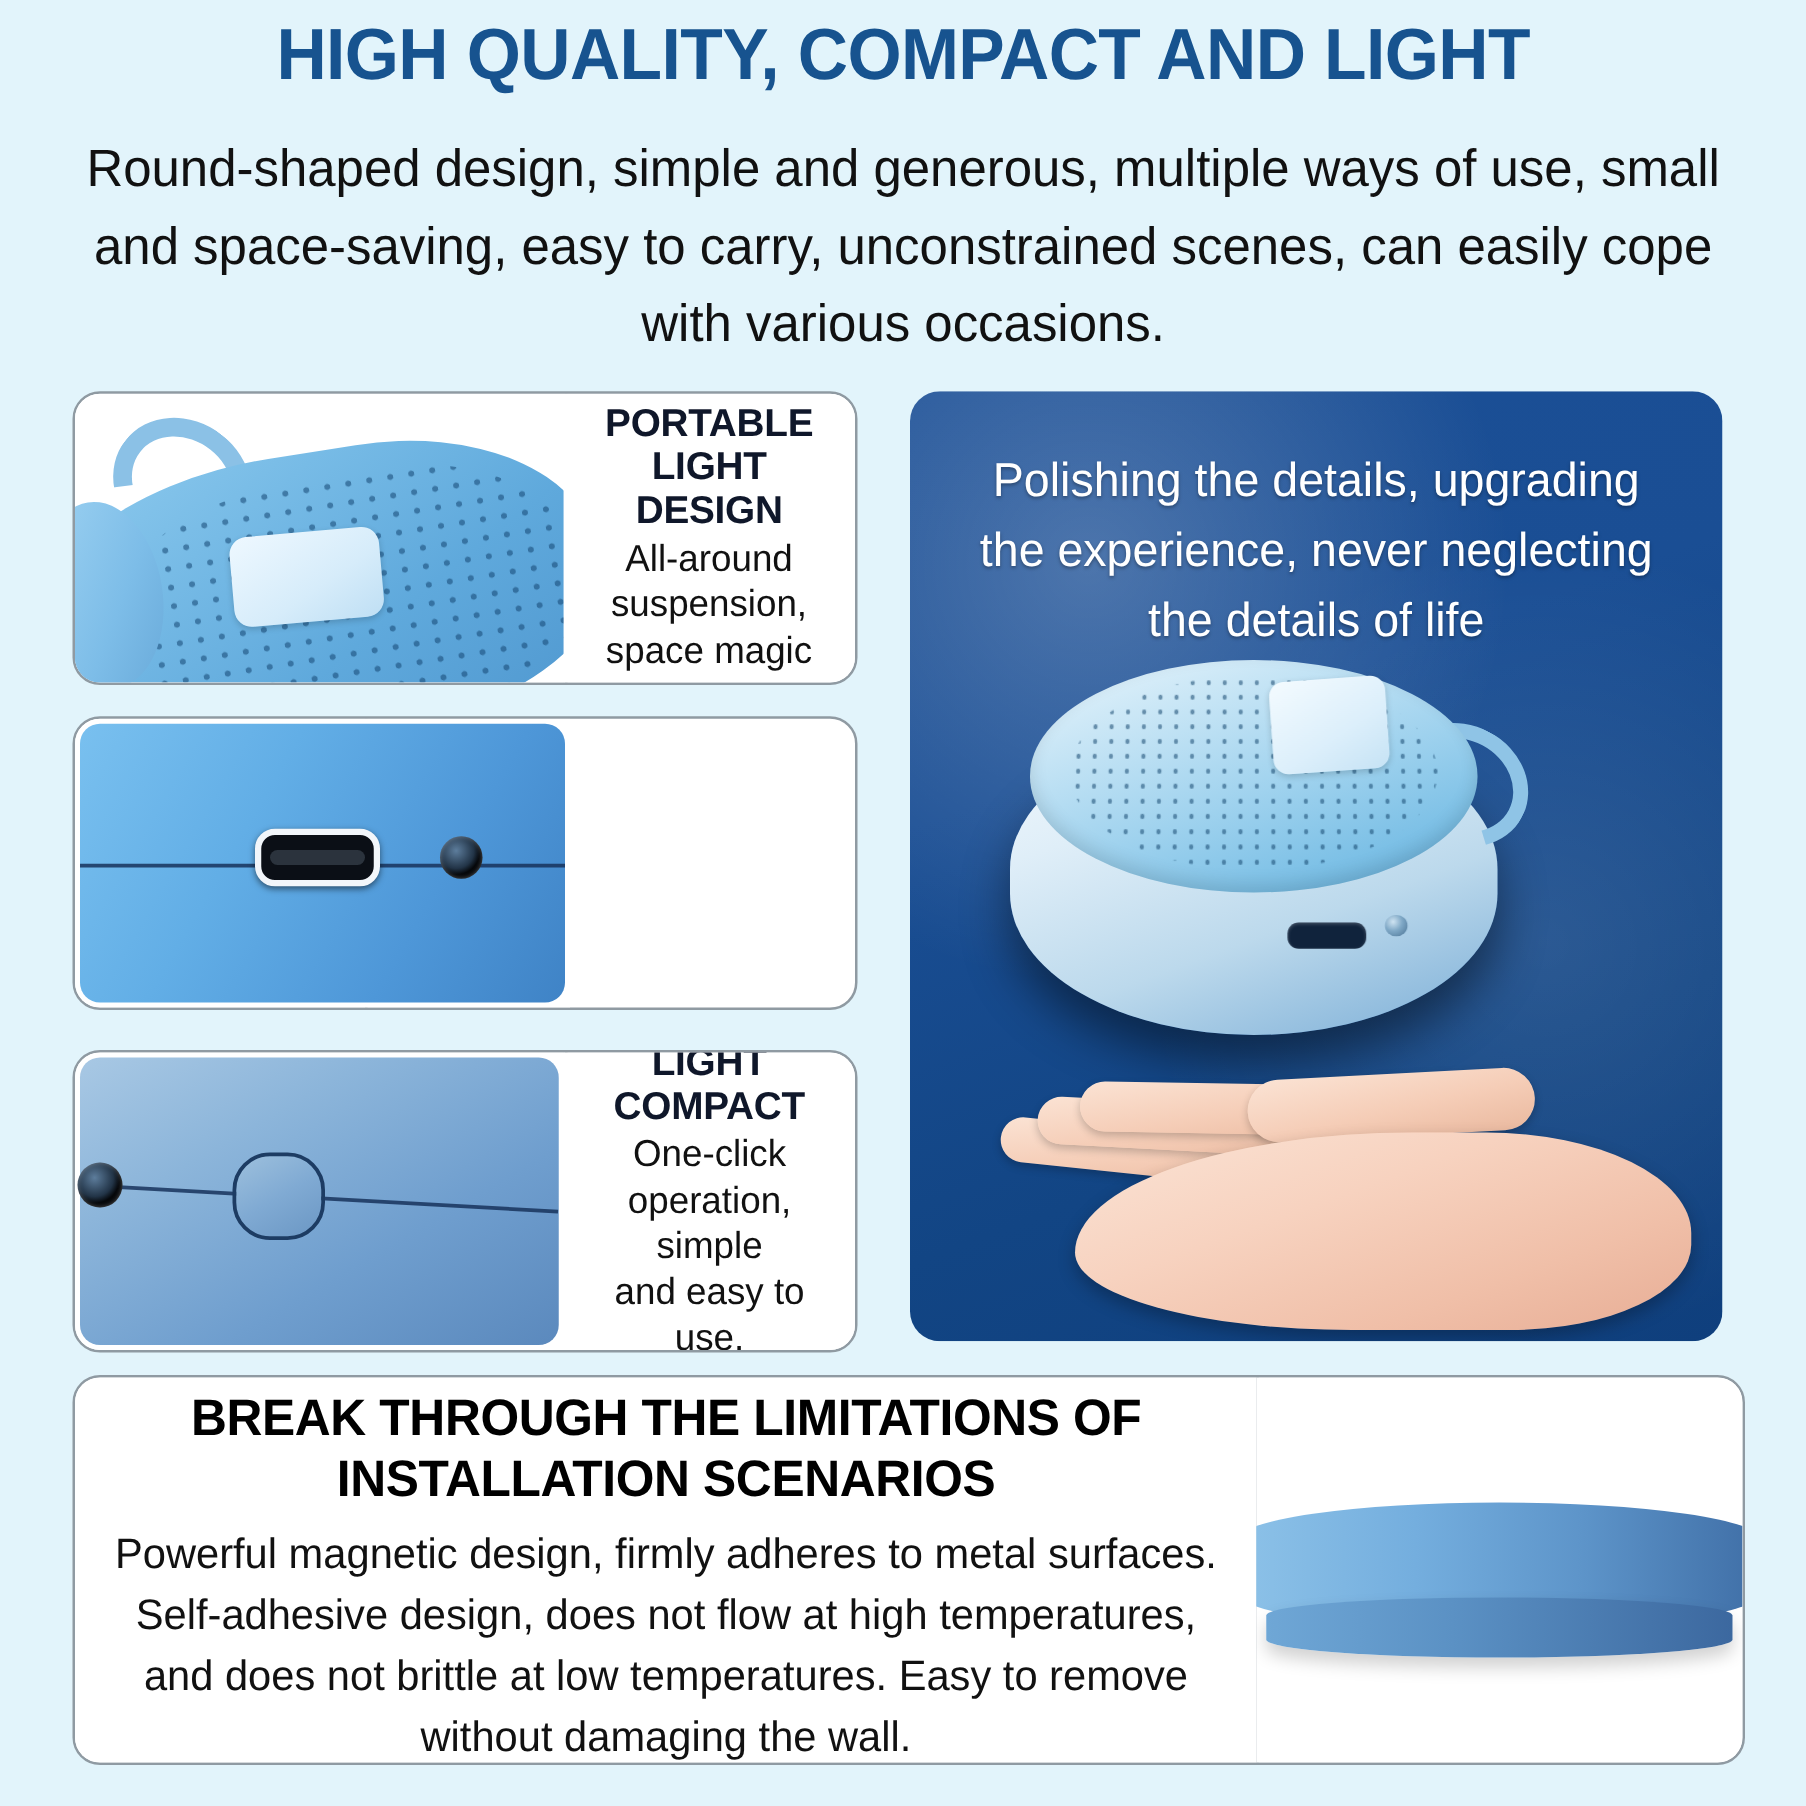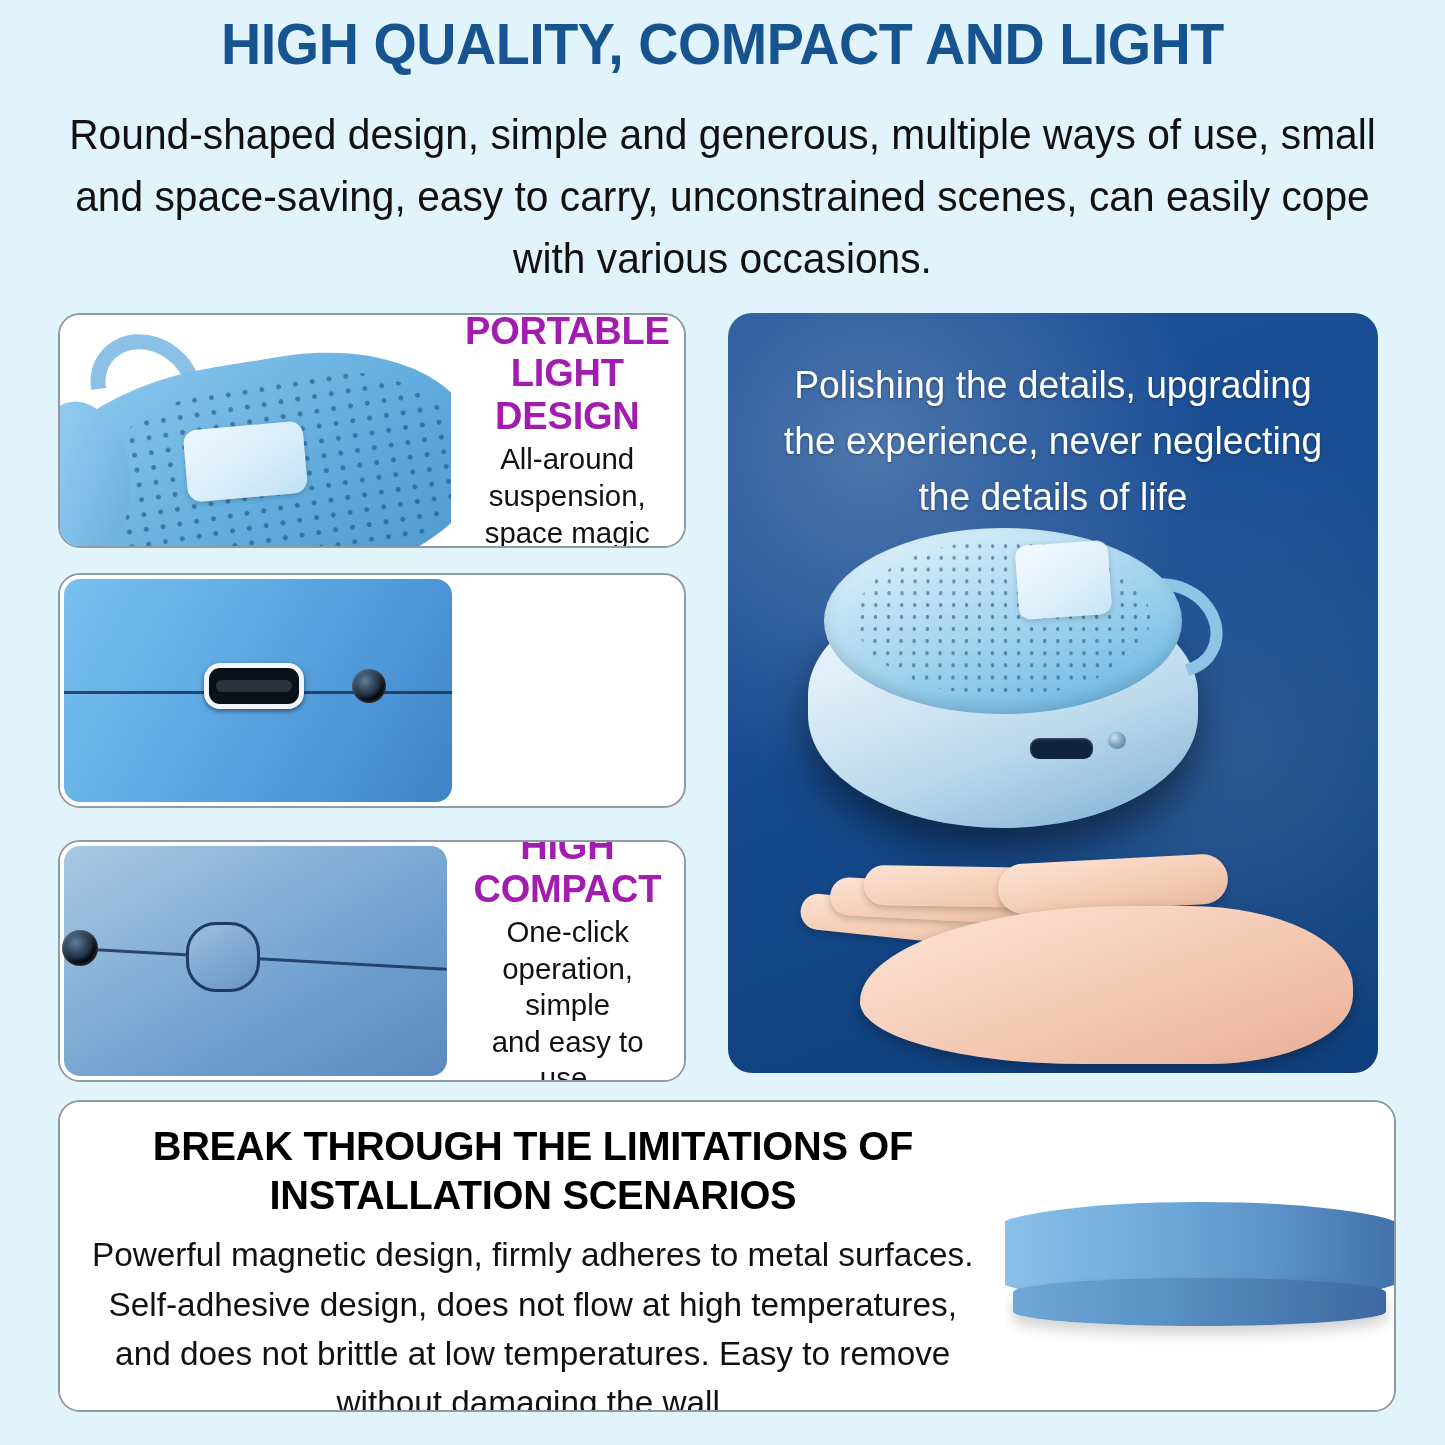--- a/index.html
+++ b/index.html
@@ -44,21 +44,21 @@
   .divider{
     position:absolute;top:0;bottom:0;width:2px;background:#8f9aa2;
   }
 
   .pane{position:relative;height:100%;box-sizing:border-box;}
   .txt-pane{
     display:flex;flex-direction:column;align-items:center;justify-content:center;
     padding:6px 8px;text-align:center;background:#fff;
   }
   .feat-title{
-    font-weight:bold;font-size:38px;line-height:1.12;color:#a21caf;
+    font-weight:bold;font-size:31px;line-height:1.12;color:#0f172a;
     letter-spacing:-0.2px;
   }
   .feat-body{
     font-size:30px;line-height:1.22;color:#111;margin-top:4px;
     transform:scaleX(0.98);
   }
 
   
   .photo{position:relative;height:100%;overflow:hidden;background:#fff;}
 
@@ -242,21 +242,21 @@
     <div class="pane photo" style="width:392px;">
       <div class="flat-blue btn-grad">
         <div class="seam" style="left:10px;right:0;top:44%;transform:rotate(3.2deg);transform-origin:left center;"></div>
         <div class="mic-hole" style="left:-2px;top:84px;width:36px;height:36px;"></div>
         <div class="rnd-btn" style="left:122px;top:76px;width:74px;height:70px;"></div>
       </div>
     </div>
     <div class="divider" style="left:392px;"></div>
     <div class="pane txt-pane" style="width:234px;">
       <div class="feat-title">
-        <span>HIGH</span><br>
+        <span>LIGHT</span><br>
         <span>COMPACT</span>
       </div>
       <div class="feat-body">
         <span>One-click</span><br>
         <span>operation, simple</span><br>
         <span>and easy to use.</span>
       </div>
     </div>
   </div>
 
@@ -282,21 +282,21 @@
     <div class="hand" style="left:18px;top:540px;width:632px;height:220px;">
       <div class="finger" style="left:54px;top:52px;width:250px;height:36px;transform:rotate(6deg);"></div>
       <div class="finger" style="left:84px;top:30px;width:250px;height:38px;transform:rotate(3deg);"></div>
       <div class="finger" style="left:118px;top:14px;width:250px;height:40px;transform:rotate(1deg);"></div>
       <div class="finger" style="left:252px;top:6px;width:230px;height:50px;transform:rotate(-3deg);"></div>
       <div class="palm"></div>
     </div>
   </div>
 
   <div class="card" style="left:58px;top:1100px;width:1338px;height:312px;">
-    <div class="pane txt-pane" style="width:945px;justify-content:flex-start;padding-top:20px;">
+    <div class="pane txt-pane" style="width:945px;justify-content:center;padding-top:20px;">
       <div class="bot-title">
         <span>BREAK THROUGH THE LIMITATIONS OF</span><br>
         <span>INSTALLATION SCENARIOS</span>
       </div>
       <div class="bot-body">
         <span>Powerful magnetic design, firmly adheres to metal surfaces.</span><br>
         <span>Self-adhesive design, does not flow at high temperatures,</span><br>
         <span>and does not brittle at low temperatures. Easy to remove</span><br>
         <span>without damaging the wall.</span>
       </div>

